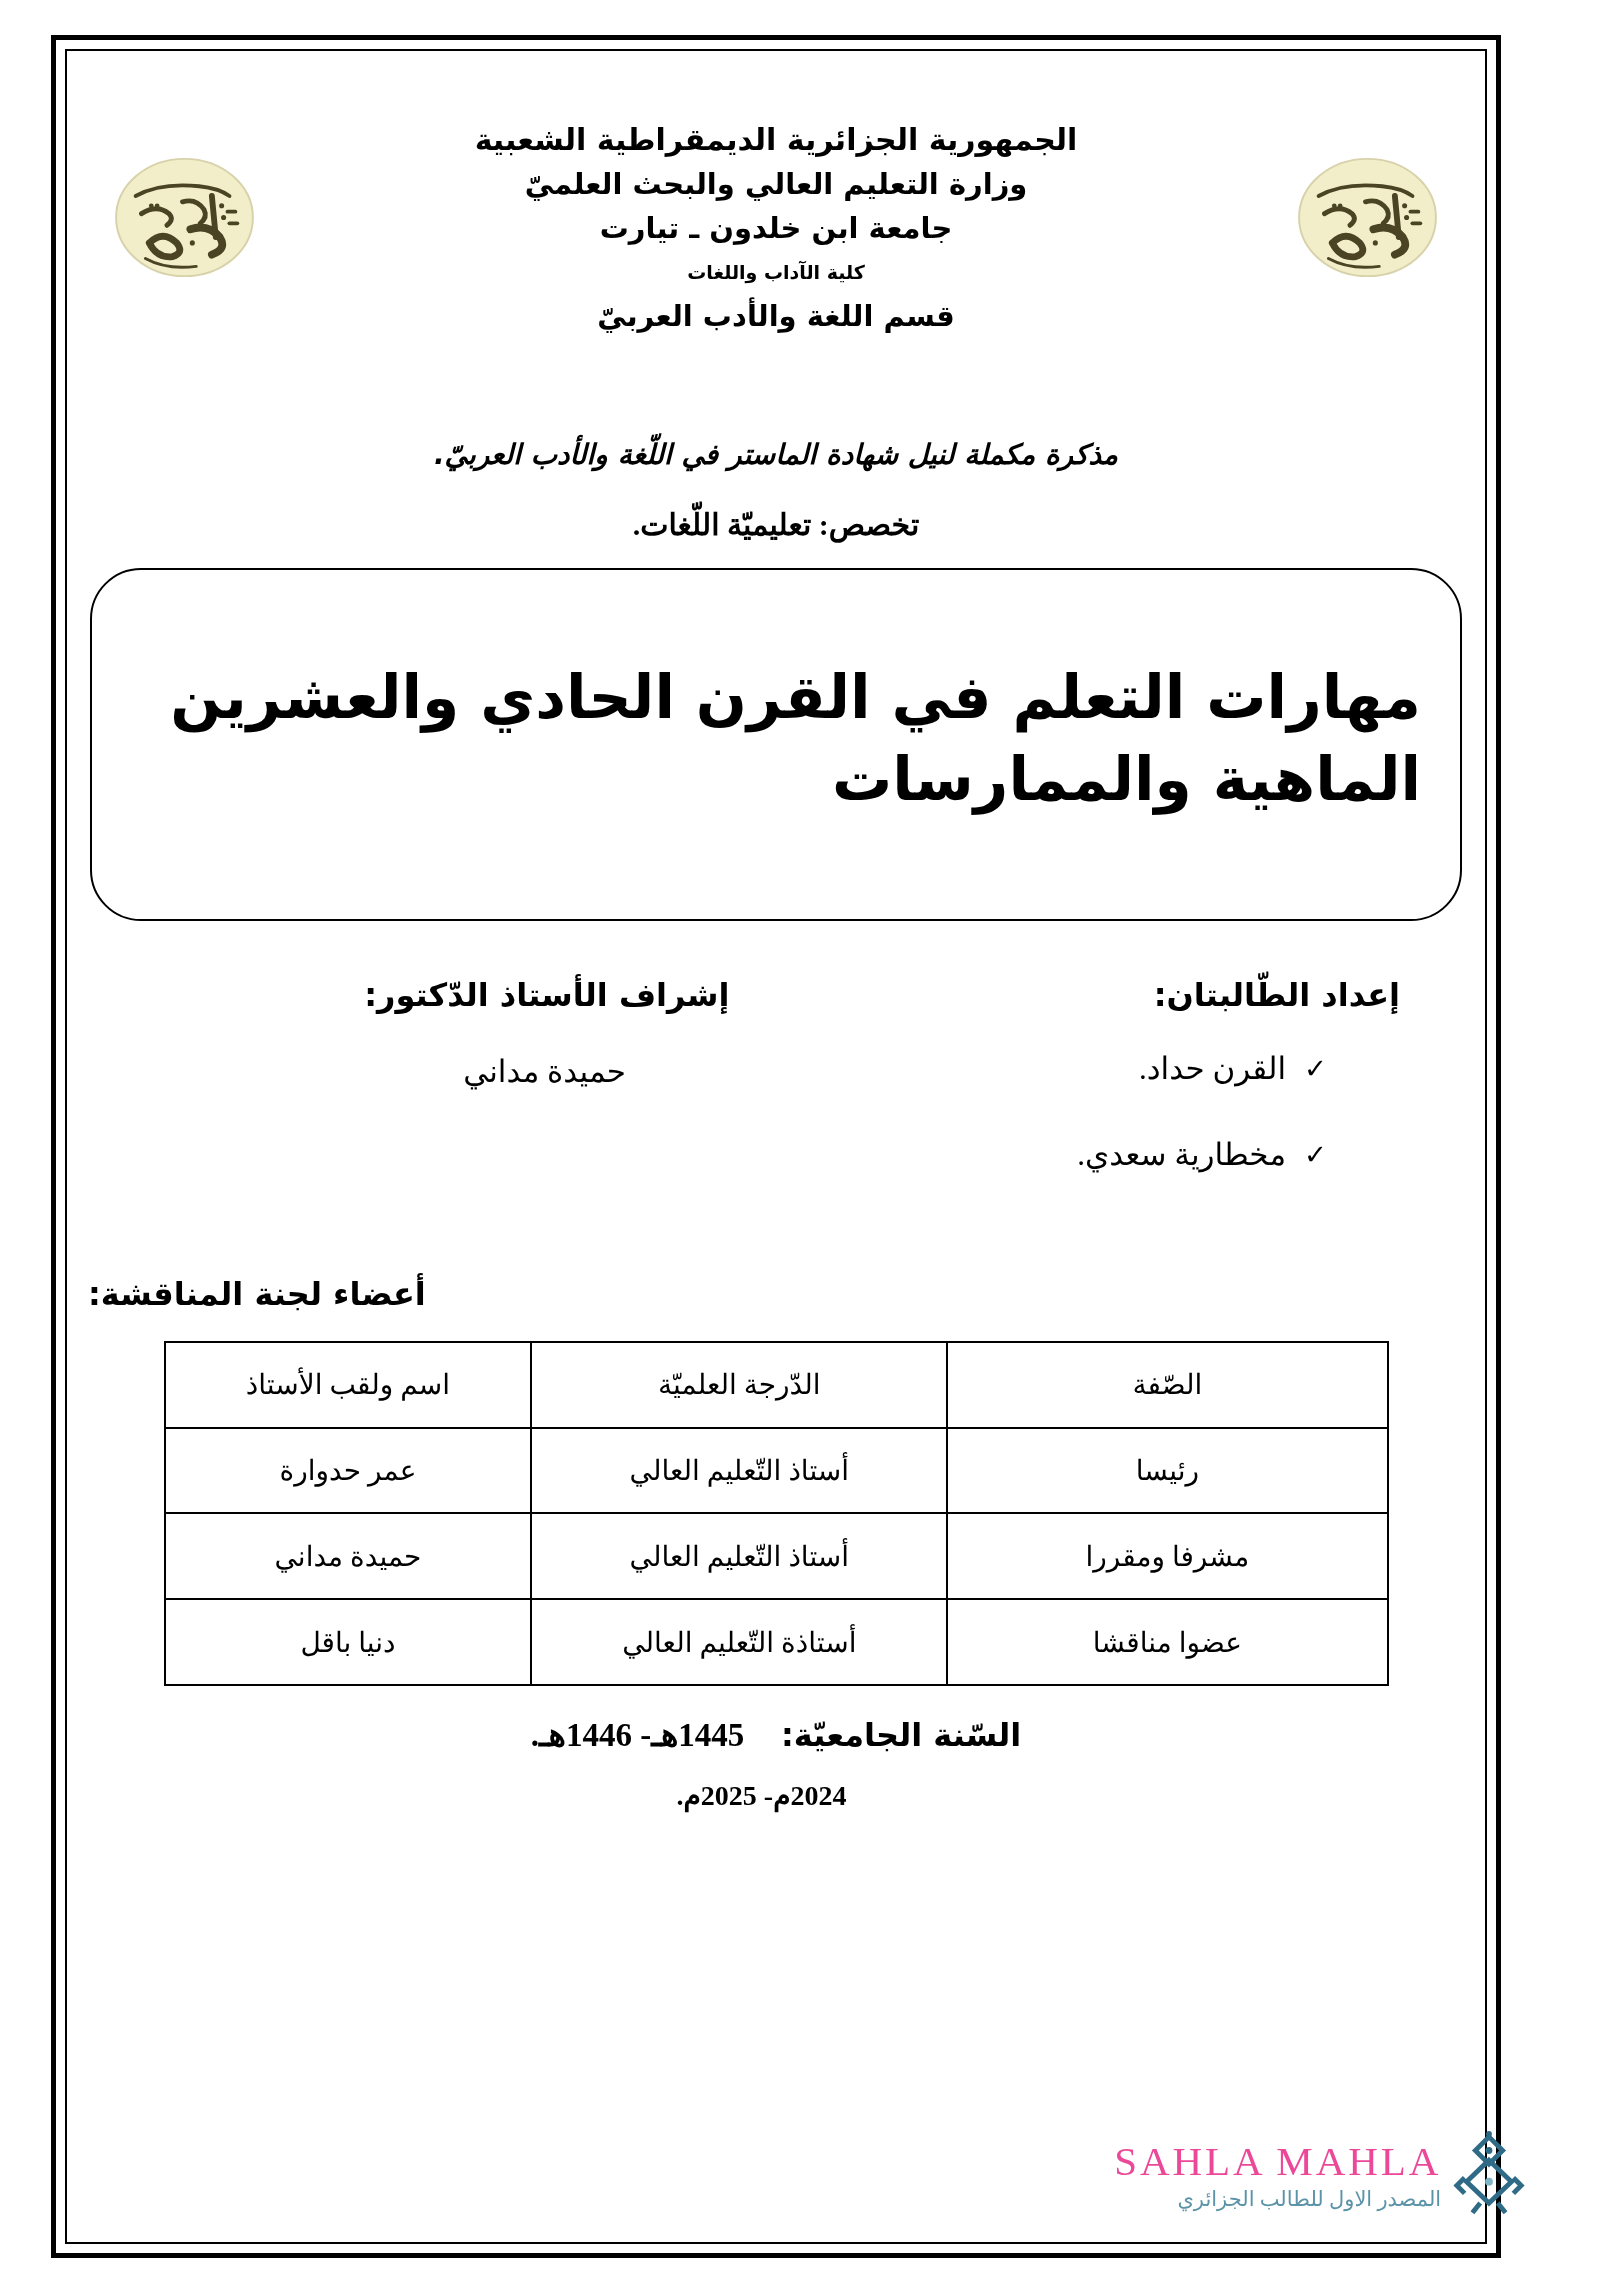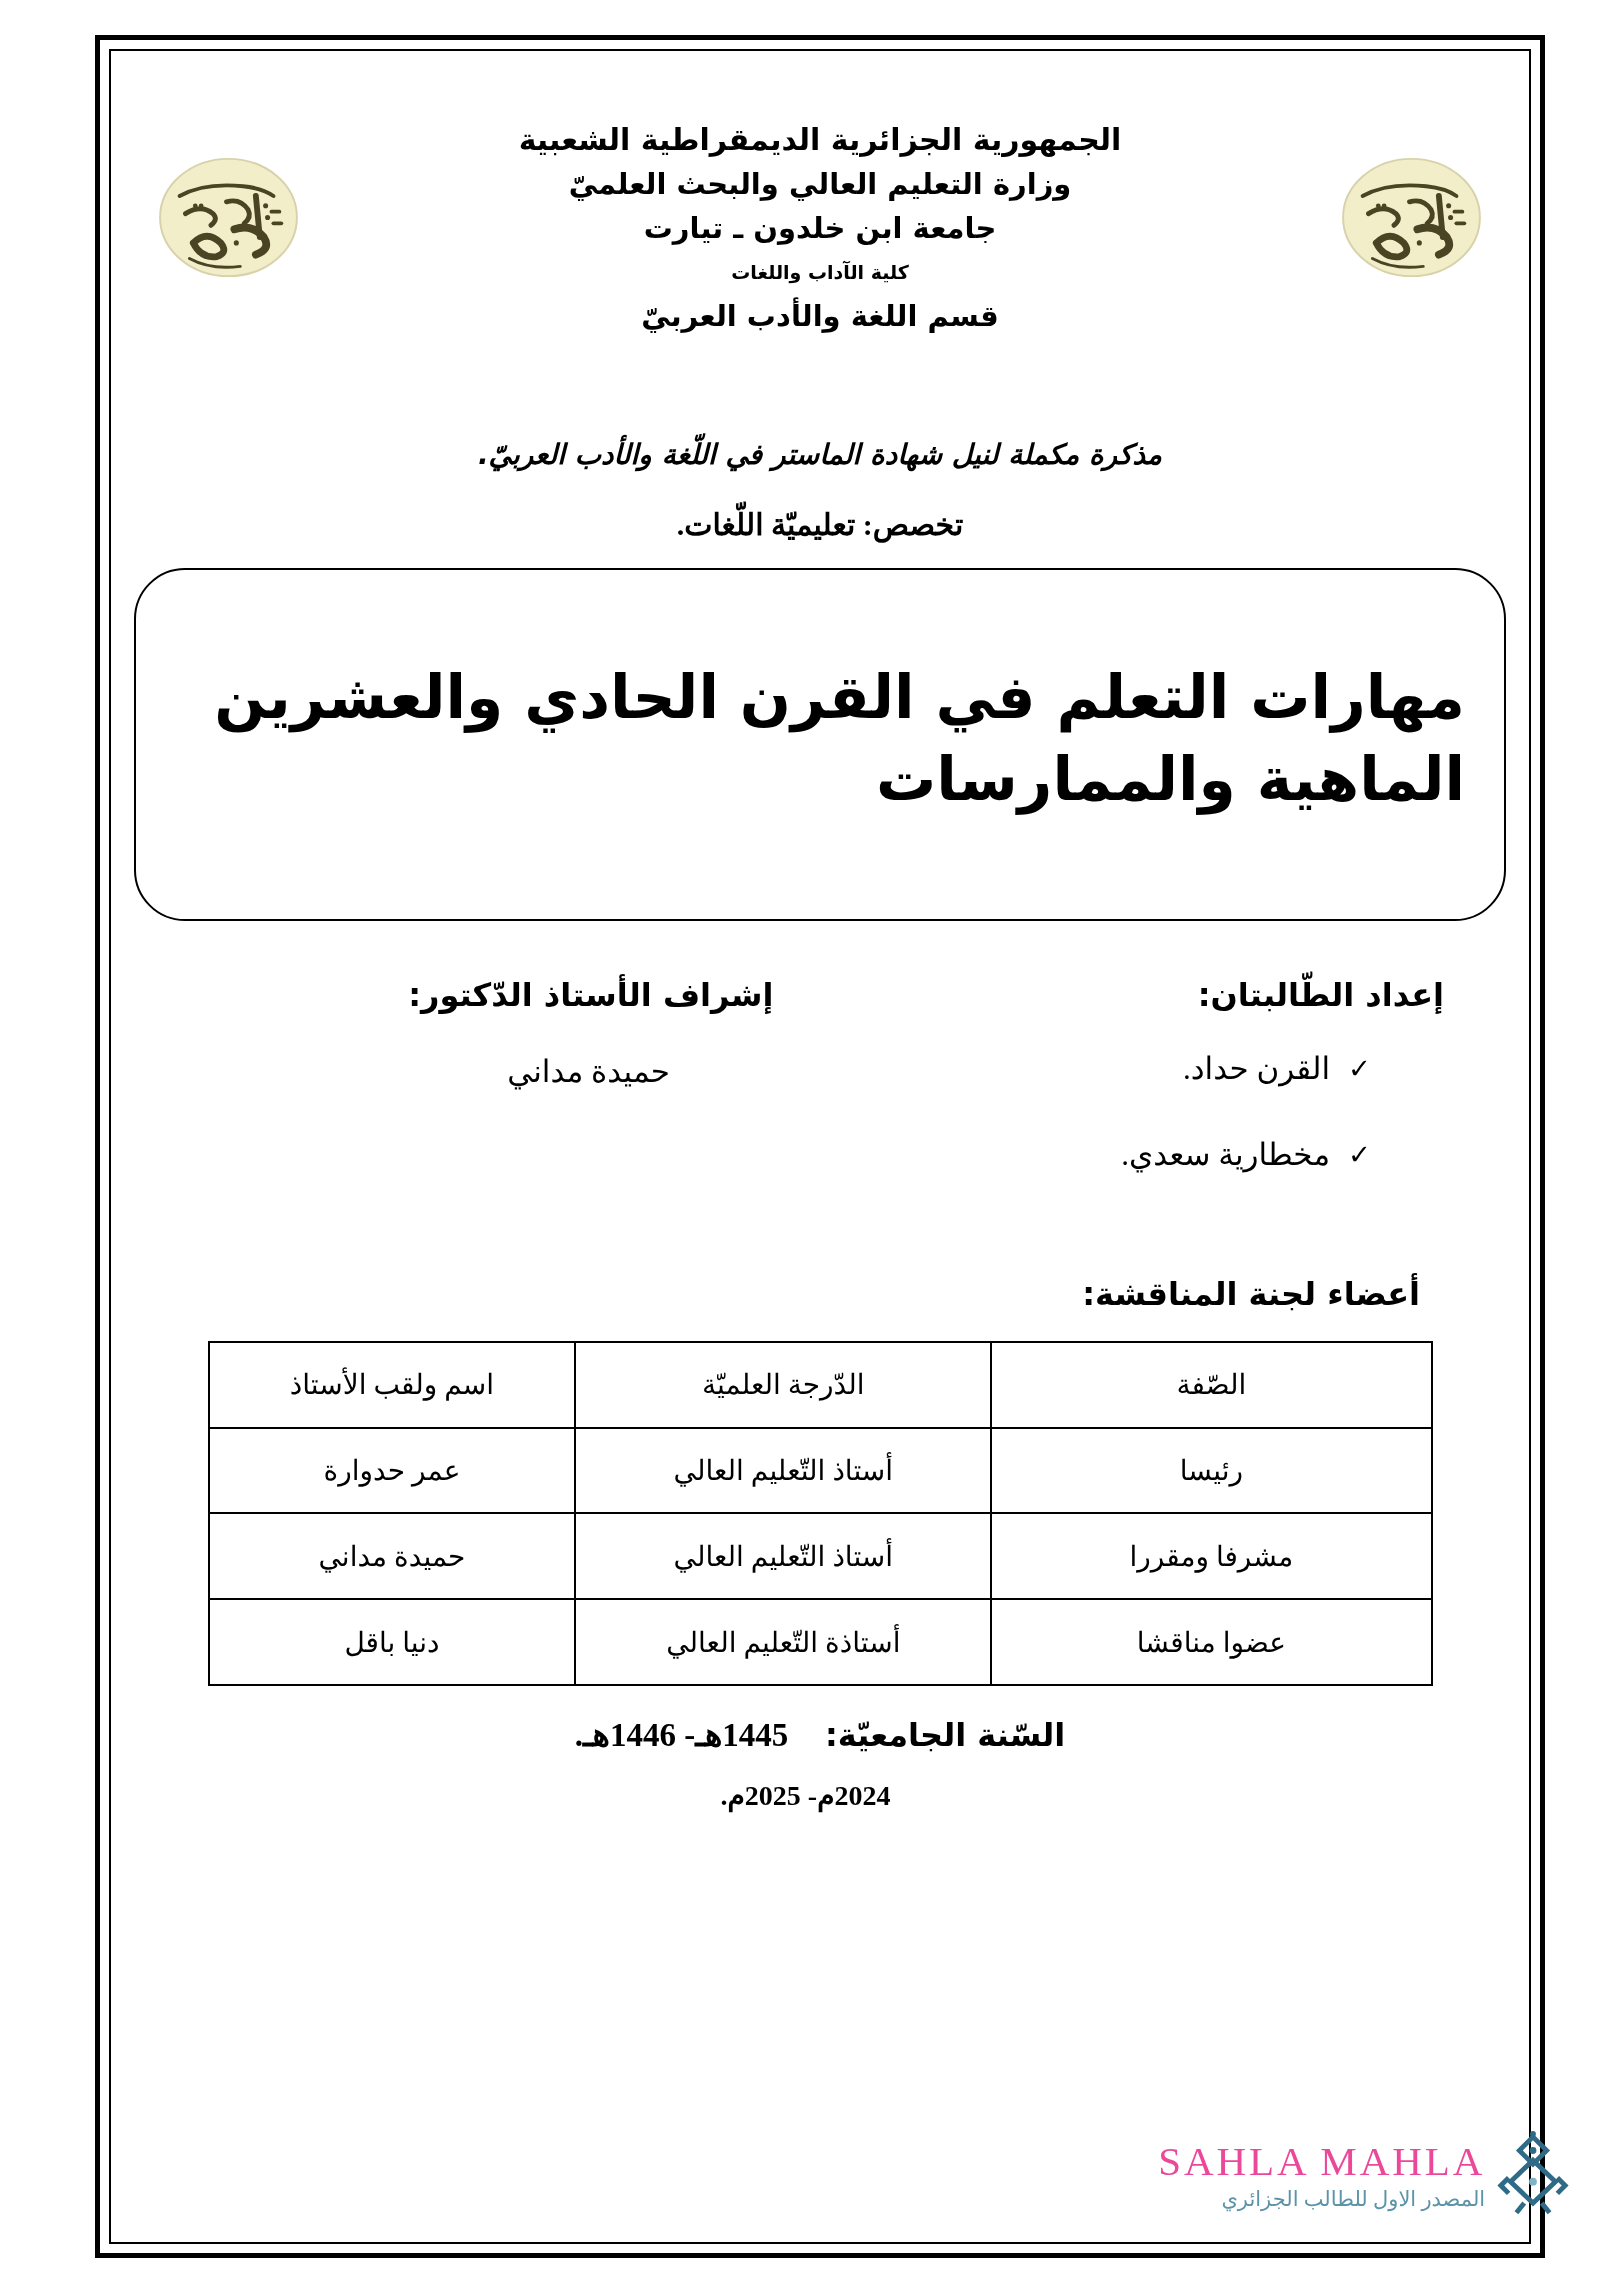--- a/index.html
+++ b/index.html
@@ -12,21 +12,20 @@
     color: #000000;
   }
 
   .page {
     position: relative;
     width: 1552px;
     height: 2293px;
     background: #ffffff;
     overflow: hidden;
     box-sizing: border-box;
-    margin-left: 44px;
   }
 
   
   .border-outer {
     position: absolute;
     left: 51px;
     top: 35px;
     right: 51px;
     bottom: 35px;
     border: 5.9px solid #000;
@@ -184,21 +183,21 @@
     padding-right: 123px;
     font-family: "Liberation Serif", "DejaVu Serif", serif;
     font-size: 31px;
     text-align: right;
     direction: rtl;
   }
 
   
   .jury-heading {
     margin-top: 5.9px;
-    text-align: right;
+    text-align: left;
     padding-right: 88px;
     font-family: "DejaVu Sans", "Liberation Sans", sans-serif;
     font-weight: bold;
     font-size: 32px;
     letter-spacing: 1px;
     direction: rtl;
   }
 
   table.jury {
     margin: 27.4px auto 0 auto;

